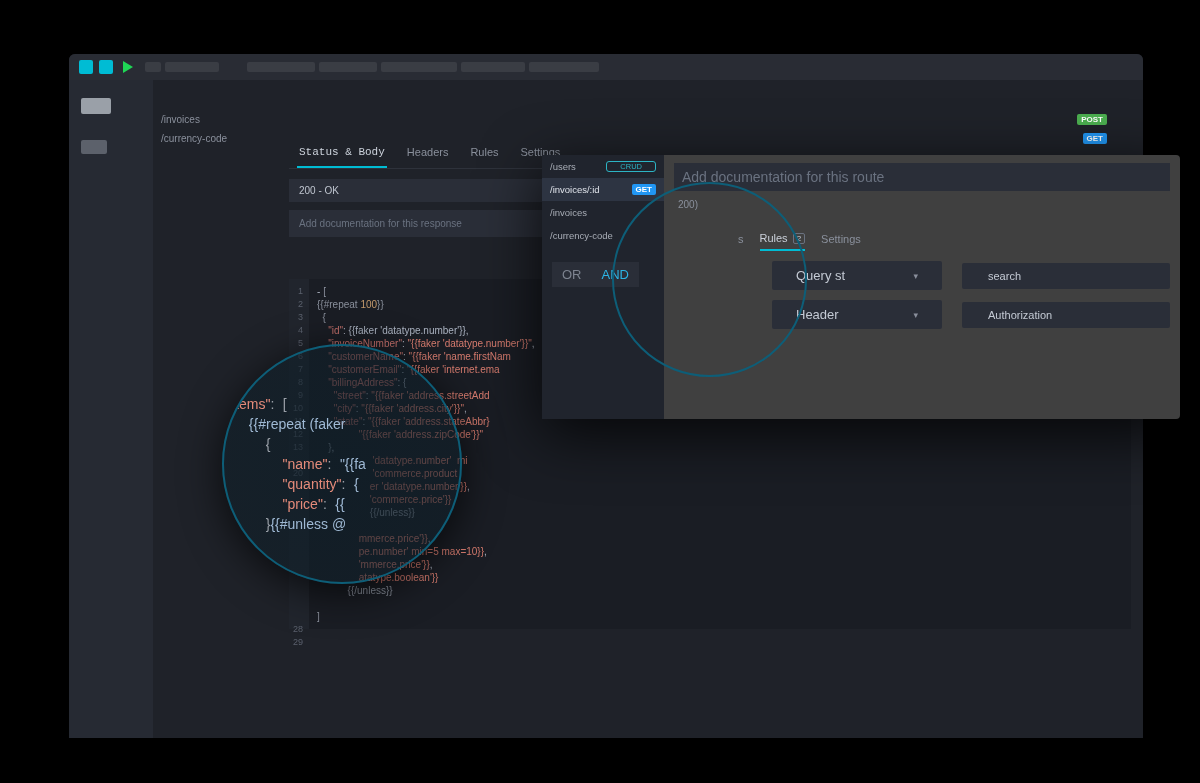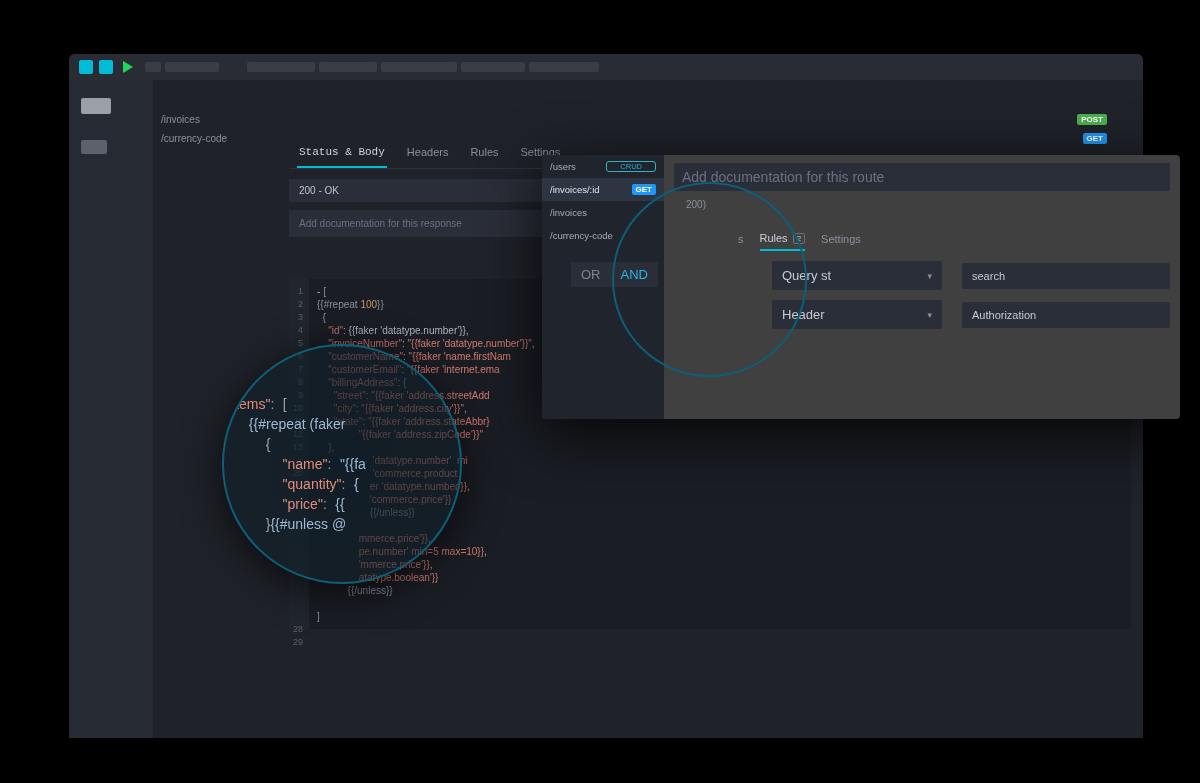--- a/index.html
+++ b/index.html
@@ -41,34 +41,34 @@
 .mag1 .t { color:#9fb9d4; }
 
 .ov { position:absolute; left:542px; top:155px; width:638px; height:264px; background:#404040; box-shadow:0 15px 60px rgba(0,0,0,.8); border-radius:4px; overflow:visible; }
 .ov-left { position:absolute; left:0; top:0; width:122px; height:100%; background:#20242d; }
 .ov-route { display:flex; align-items:center; justify-content:space-between; font-size:9.5px; color:#a8adb6; padding:6px 8px; }
 .ov-route.active { background:#2d3442; color:#dfe3ea; }
 .badge-crud { border:1px solid #2cb4c4; color:#2cb4c4; font-size:7.5px; padding:0 13px; border-radius:3px; }
 .ov-right { position:absolute; left:122px; top:0; right:0; height:100%; padding:8px 10px; }
 .ov-doc { background:#2a2e38; padding:6px 8px; font-size:14px; color:#6a7280; margin-bottom:8px; }
 .ov-title { font-size:17px; color:#c9cfd8; margin:4px 0 6px 4px; }
-.ov-sub { font-size:10px; color:#8a909c; margin-left:12px; }
+.ov-sub { font-size:10px; color:#8a909c; margin-left:4px; }
 .ov-tabs { display:flex; align-items:center; gap:16px; margin:22px 0 10px 64px; font-size:11px; }
 .ov-tab { color:#8a909c; display:flex; align-items:center; gap:5px; padding-bottom:5px; }
 .ov-tab.active { color:#c9cfd8; border-bottom:2px solid #00bcd4; }
 .ov-badge-ct { border:1px solid #6a7280; font-size:8px; padding:0 3px; border-radius:2px; }
 .ov-rules { margin-left:98px; }
 .rule-row { display:flex; align-items:center; margin-bottom:10px; }
-.rule-drop { flex:0 0 170px; background:#2a2e38; padding:7px 10px; font-size:13px; color:#c4cad4; display:flex; justify-content:space-between; align-items:center; border-radius:2px; }
-.rule-input { margin-left:20px; flex:1; background:#2a2e38; padding:7px 10px; font-size:11px; color:#c4cad4; border-radius:2px; }
+.rule-drop { flex:0 0 170px; background:#2a2e38; padding:7px 24px; font-size:13px; color:#c4cad4; display:flex; justify-content:space-between; align-items:center; border-radius:2px; }
+.rule-input { margin-left:20px; flex:1; background:#2a2e38; padding:7px 26px; font-size:11px; color:#c4cad4; border-radius:2px; }
 .add-rule { margin:14px 0 0 0; display:flex; align-items:center; gap:8px; }
 .add-icon { width:14px; height:14px; background:#1fae51; border-radius:2px; }
 .add-txt { font-size:13px; color:#8fa3b5; }
 
-.orand { position:absolute; left:571px; top:262px; display:flex; }
+.orand { position:absolute; left:552px; top:262px; display:flex; }
 .oa-btn { font-size:13px; padding:5px 10px; background:#2a2e38; color:#7d838f; }
 .oa-btn.and { color:#2cb4e4; }
 .mag2 { position:absolute; left:612px; top:182px; width:195px; height:195px; border:2px solid #0d5e78; border-radius:50%; pointer-events:none; }
 .chev { font-size:9px; color:#8a909c; }
 </style>
 </head>
 <body>
 
 <div class="app">
   <div class="titlebar">

